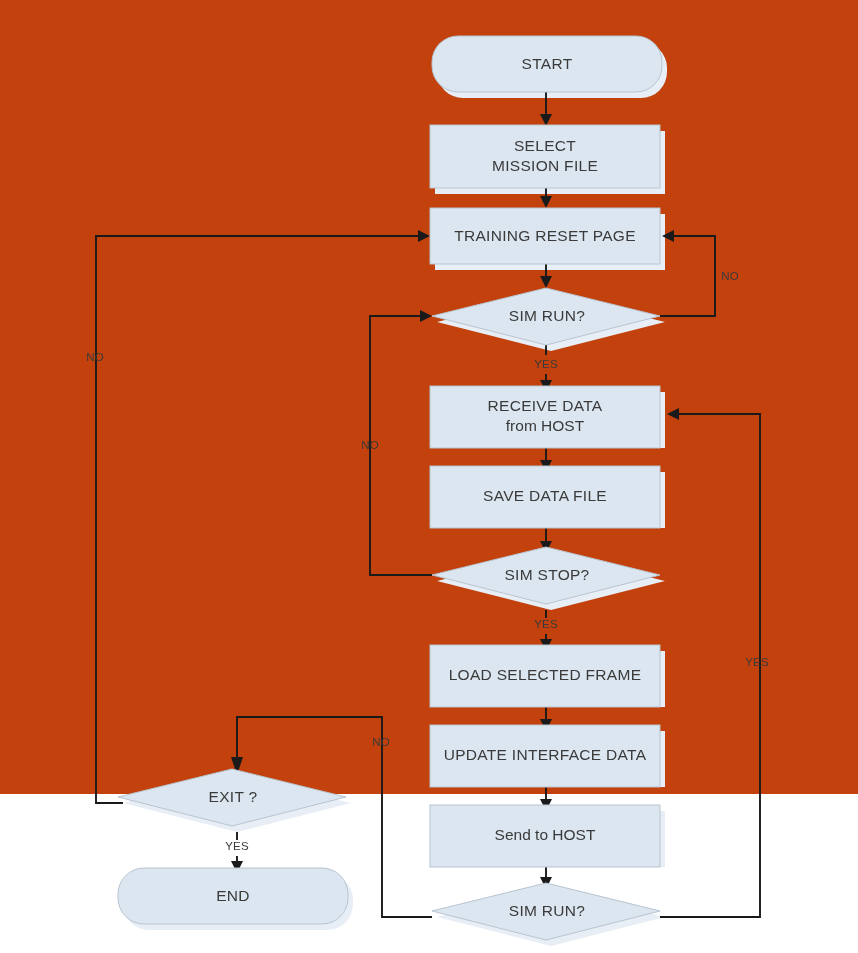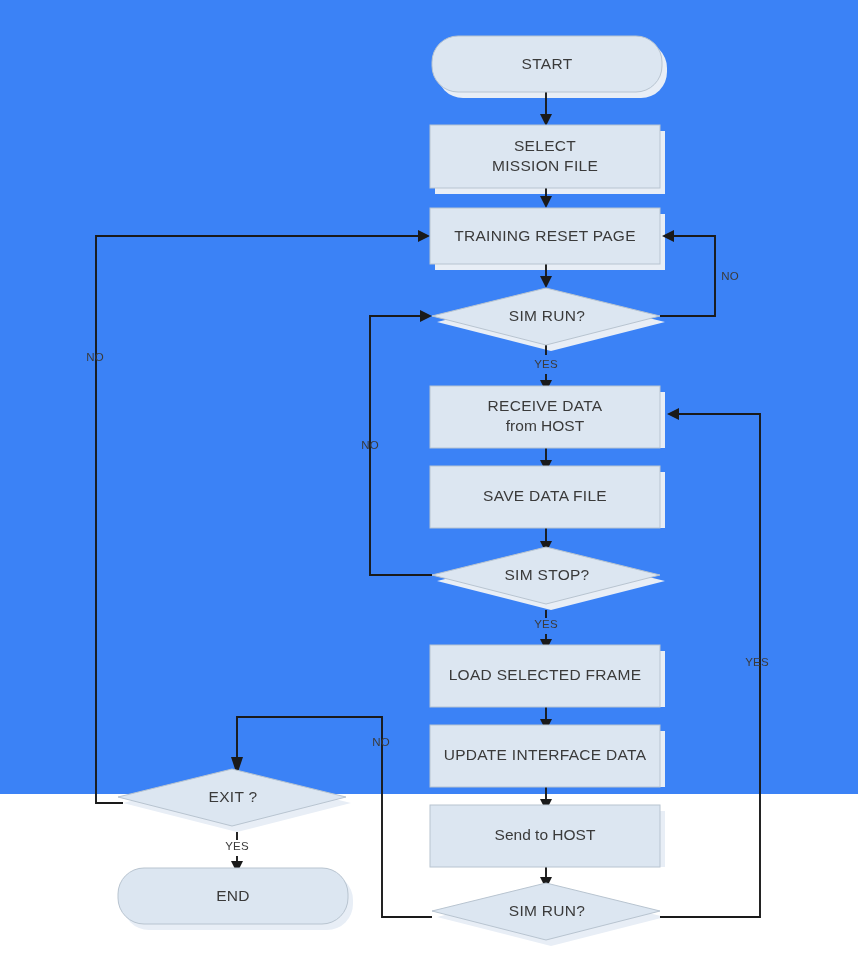--- a/index.html
+++ b/index.html
@@ -10,21 +10,21 @@
   body {
     width: 858px;
     height: 953px;
     font-family: "Liberation Sans", sans-serif;
     overflow: hidden;
   }
   #flowchart-root {
     position: relative;
     width: 858px;
     height: 794px;
-    background: #3b82f6;
+    background: #c2410c;
   }
   svg#flow-svg {
     display: block;
     width: 858px;
     height: 953px;
   }
   .node-shape {
     fill: #dce6f1;
     stroke: #b8c4d0;
     stroke-width: 1;

